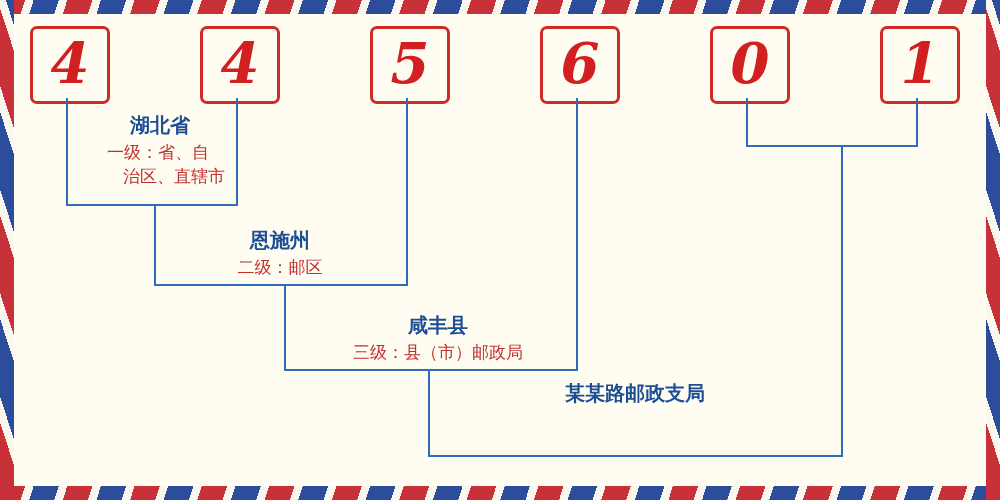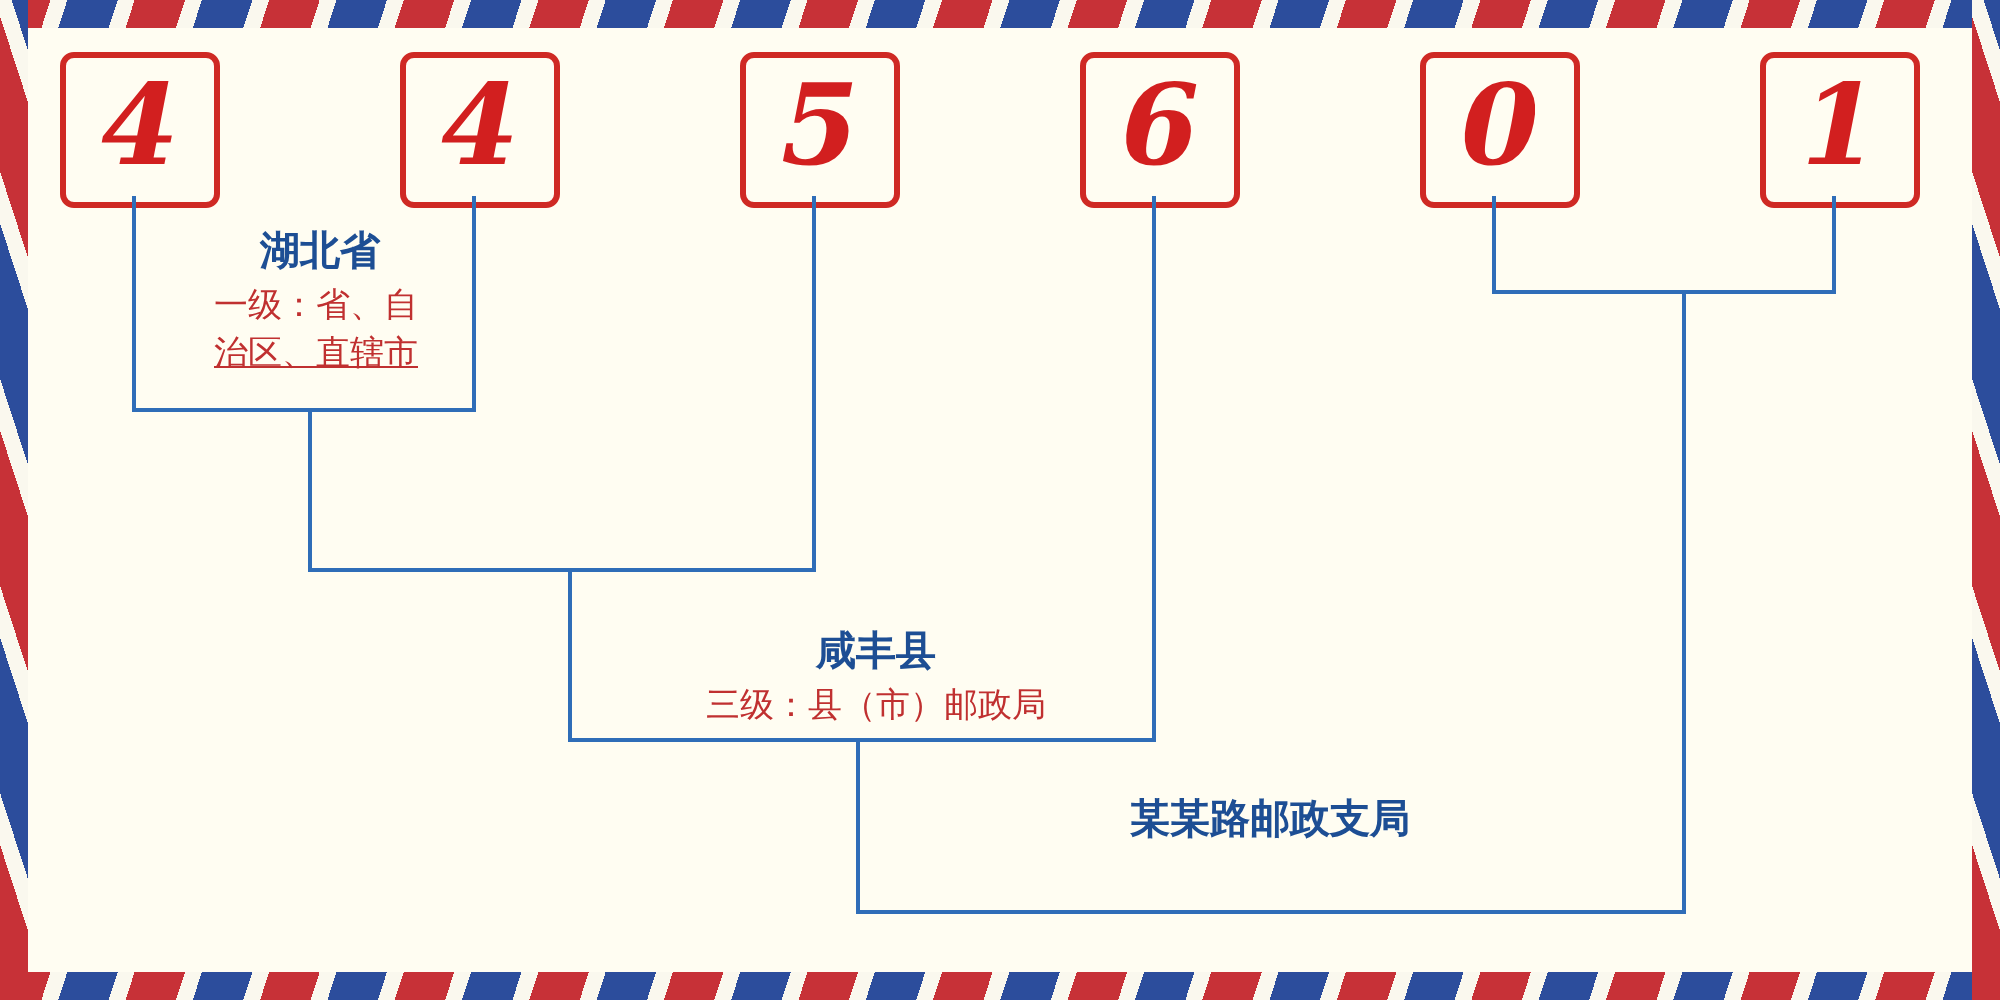--- a/index.html
+++ b/index.html
@@ -109,23 +109,25 @@
   <div class="ln ln-v" style="left:428px;top:369px;height:88px;"></div>
   <div class="ln ln-h" style="left:428px;top:455px;width:415px;"></div>
   <div class="ln ln-v" style="left:841px;top:145px;height:312px;"></div>
 
   <div class="ln ln-v" style="left:746px;top:98px;height:49px;"></div>
   <div class="ln ln-v" style="left:916px;top:98px;height:49px;"></div>
   <div class="ln ln-h" style="left:746px;top:145px;width:172px;"></div>
 
   <div class="lbl lbl-desc" style="left:88px;top:141px;width:140px;">一级：省、自</div>
   <div class="lbl lbl-name" style="left:100px;top:112px;width:120px;">湖北省</div>
-  <div class="lbl lbl-desc" style="left:88px;top:165px;width:140px;text-decoration:underline;">治区、直辖市</div>
+  <div class="lbl lbl-desc" style="left:104px;top:165px;width:140px;">治区、直辖市</div>
 
+  <div class="lbl lbl-name" style="left:220px;top:227px;width:120px;">恩施州</div>
+  <div class="lbl lbl-desc" style="left:200px;top:256px;width:160px;">二级：邮区</div>
 
   <div class="lbl lbl-name" style="left:378px;top:312px;width:120px;">咸丰县</div>
   <div class="lbl lbl-desc" style="left:318px;top:341px;width:240px;">三级：县（市）邮政局</div>
 
-  <div class="lbl lbl-name" style="left:535px;top:396px;width:200px;">某某路邮政支局</div>
+  <div class="lbl lbl-name" style="left:535px;top:380px;width:200px;">某某路邮政支局</div>
 
 
 
 </div>
 
 </body></html>

